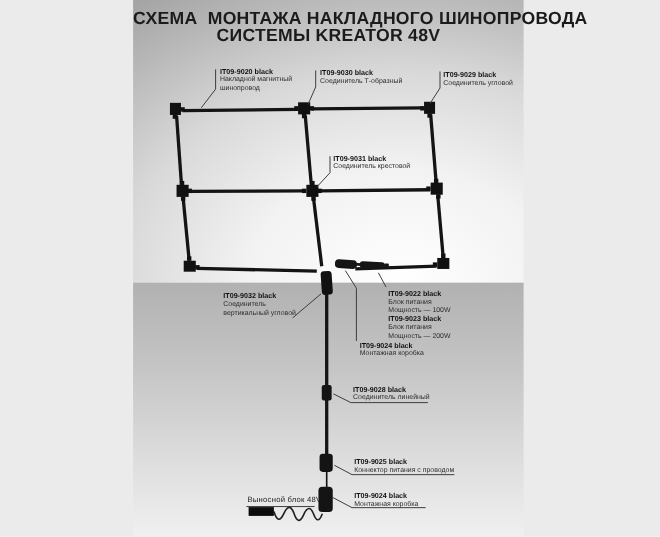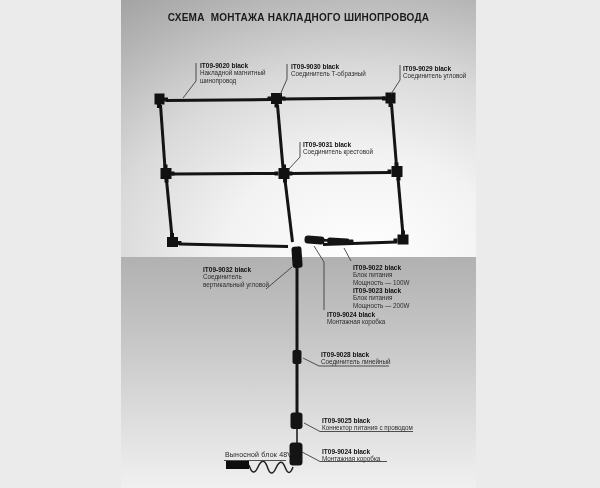--- a/index.html
+++ b/index.html
@@ -20,21 +20,21 @@
   .band-bottom{
     position:absolute;left:0;top:257px;width:355px;height:231px;
     background:linear-gradient(180deg, #b1b1b1 0%, #c4c4c4 32%, #dcdcdc 68%, #f0f0f0 100%);
   }
   svg.overlay{position:absolute;left:0;top:0;}
   .title{
     position:absolute;left:121px;top:10px;width:355px;
     text-align:center;color:#1b1b1b;
   }
   .title .t1,.title .t2{
-    font-size:10px;font-weight:700;letter-spacing:.25px;white-space:pre;line-height:15px;
+    font-size:16px;font-weight:700;letter-spacing:.25px;white-space:pre;line-height:15px;
   }
   .lbl{
     position:absolute;white-space:nowrap;line-height:7.4px;
   }
   .lbl .code{display:block;font-size:6.5px;font-weight:700;color:#101010;}
   .lbl .d{display:block;font-size:6.3px;font-weight:400;color:#2d2d2d;}
   .lbl-plain{
     position:absolute;white-space:nowrap;font-size:7px;color:#1d1d1d;letter-spacing:.2px;
   }
 </style>
@@ -143,20 +143,21 @@
       <path d="M 292,267 L 266,289"></path>
       <path d="M 303,358 L 319,366 L 389,366"></path>
       <path d="M 304,423 L 320,431.5 L 413,431.5"></path>
       <path d="M 302,452 L 320,461.5 L 387,461.5"></path>
       <line x1="224" y1="460.5" x2="286" y2="460.5"></line>
     </g>
   </svg>
 
   <div class="title">
     <div class="t1">СХЕМА  МОНТАЖА НАКЛАДНОГО ШИНОПРОВОДА</div>
+    <div class="t2">СИСТЕМЫ KREATOR 48V</div>
   </div>
 
   <div class="lbl" style="left:200px;top:62px">
     <span class="code">IT09-9020 black</span>
     <span class="d">Накладной магнитный</span>
     <span class="d">шинопровод</span>
   </div>
 
   <div class="lbl" style="left:291px;top:63px">
     <span class="code">IT09-9030 black</span>

